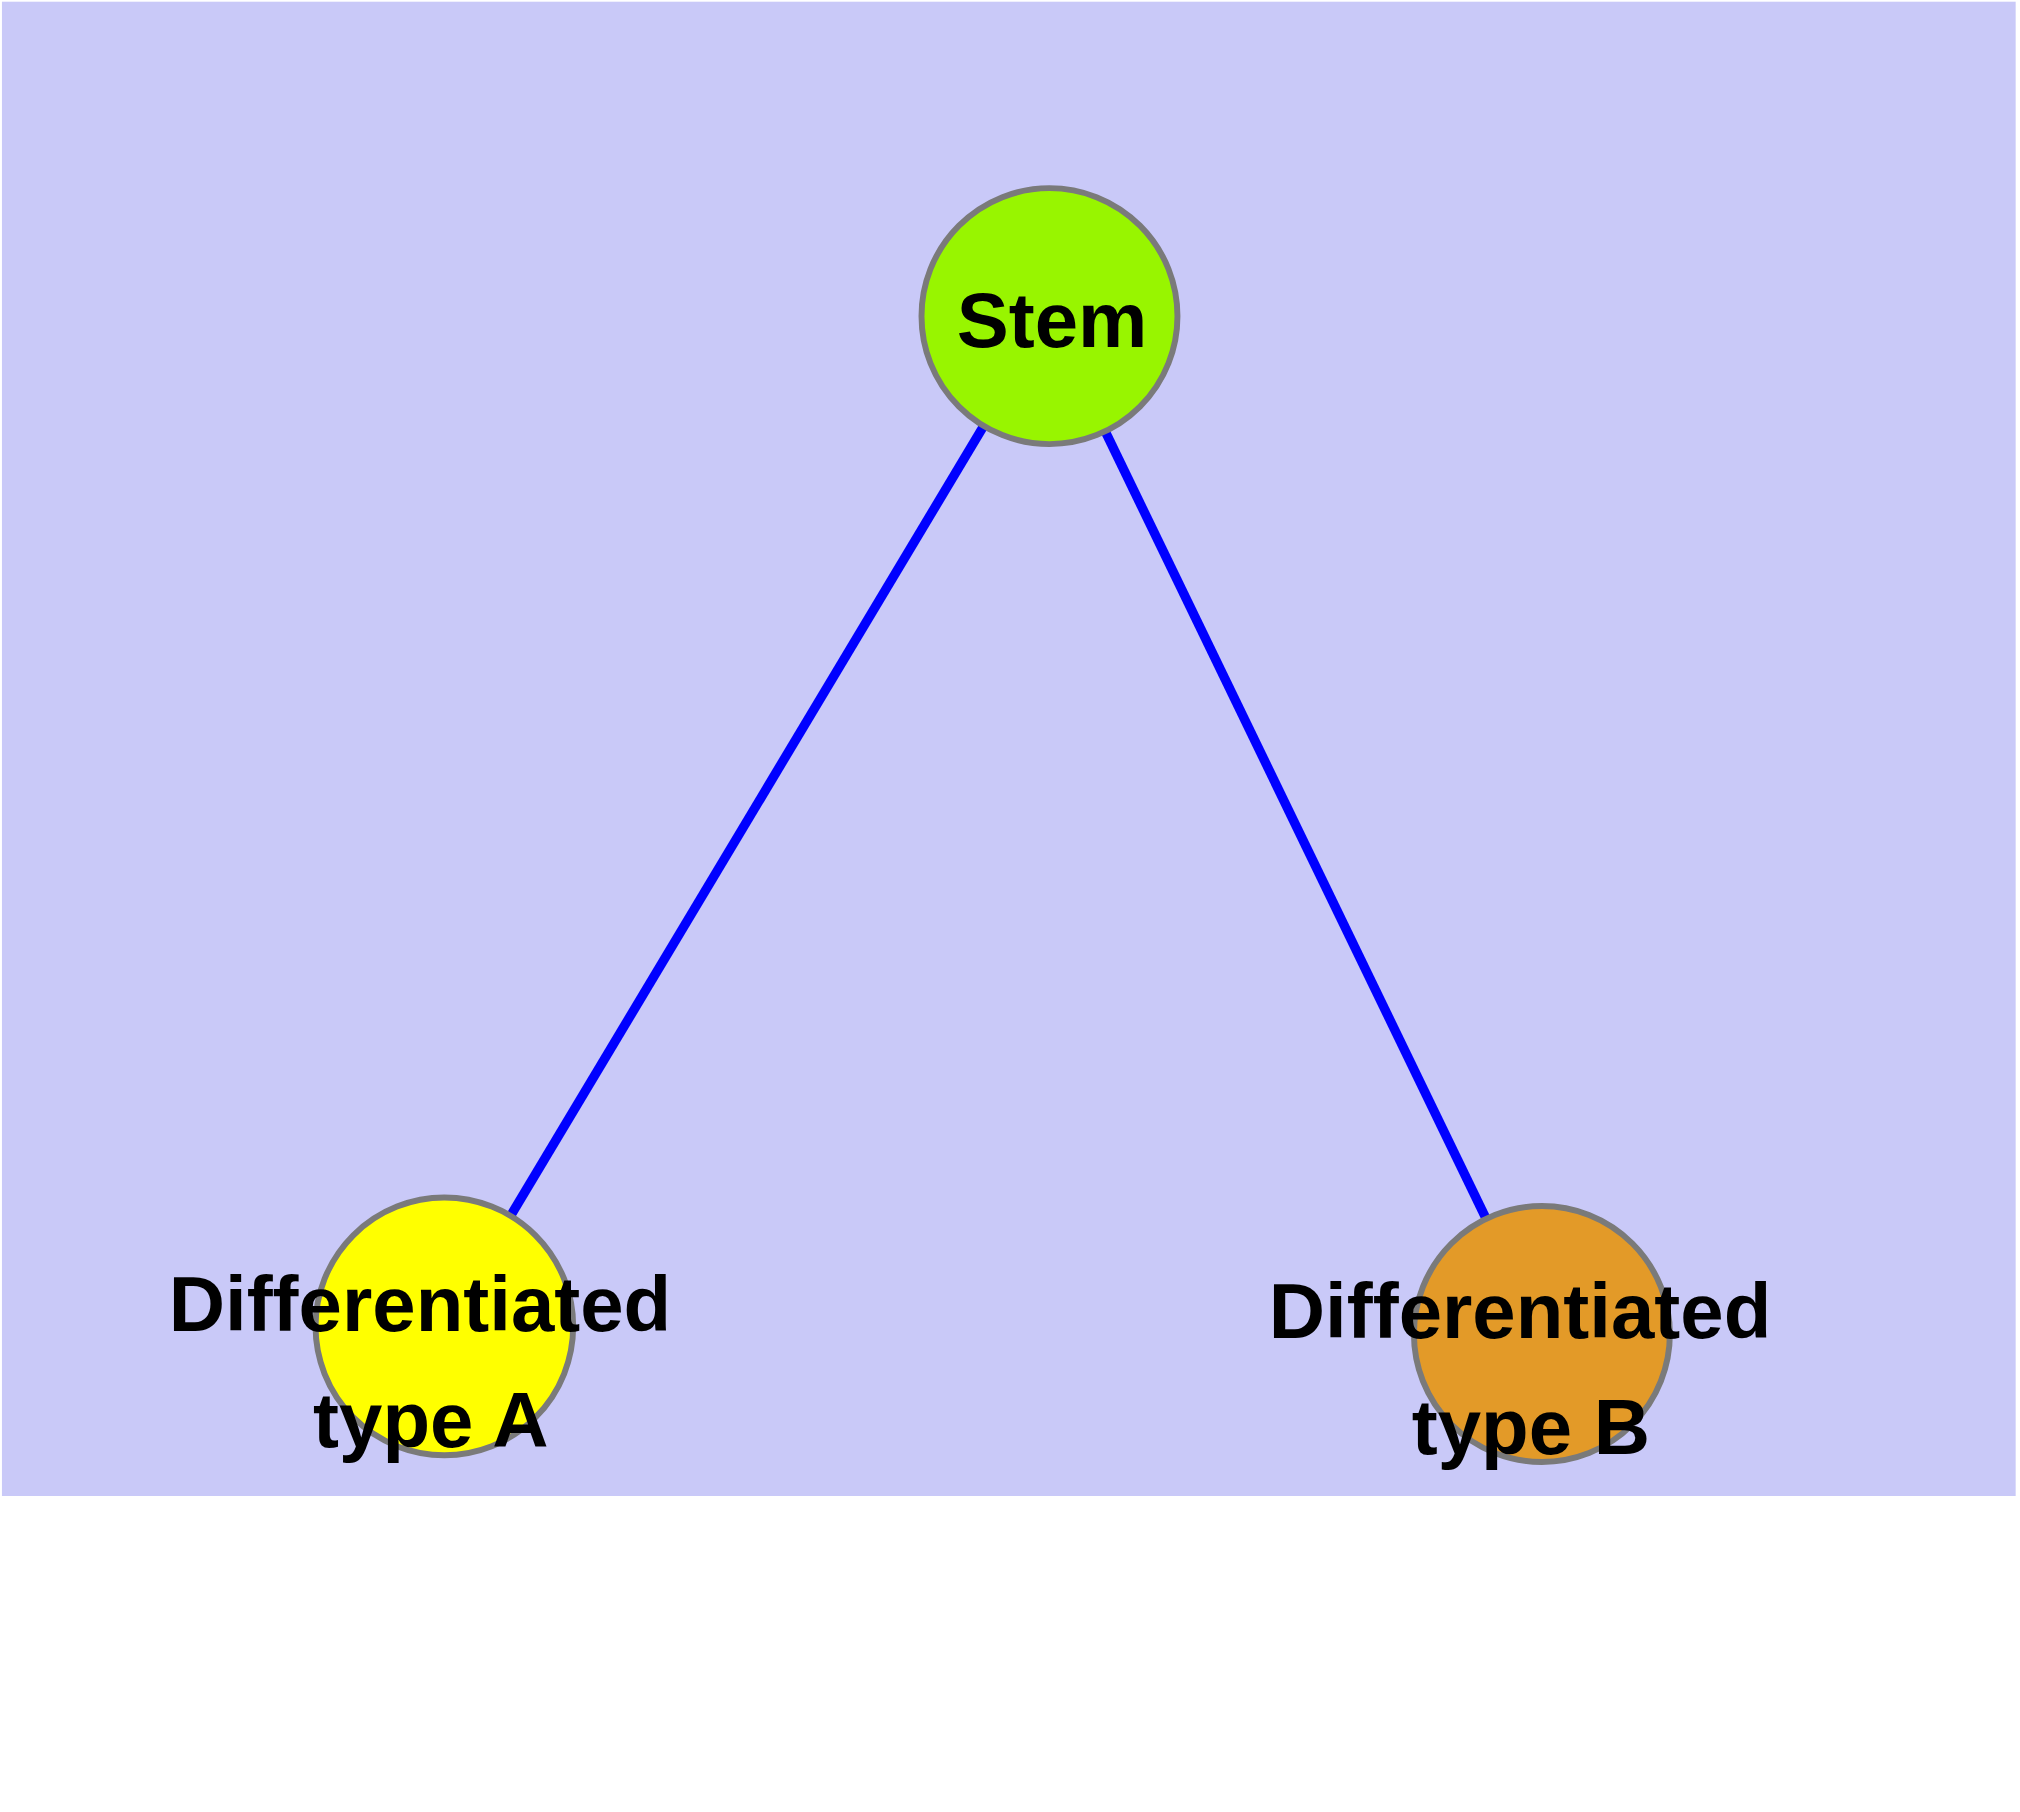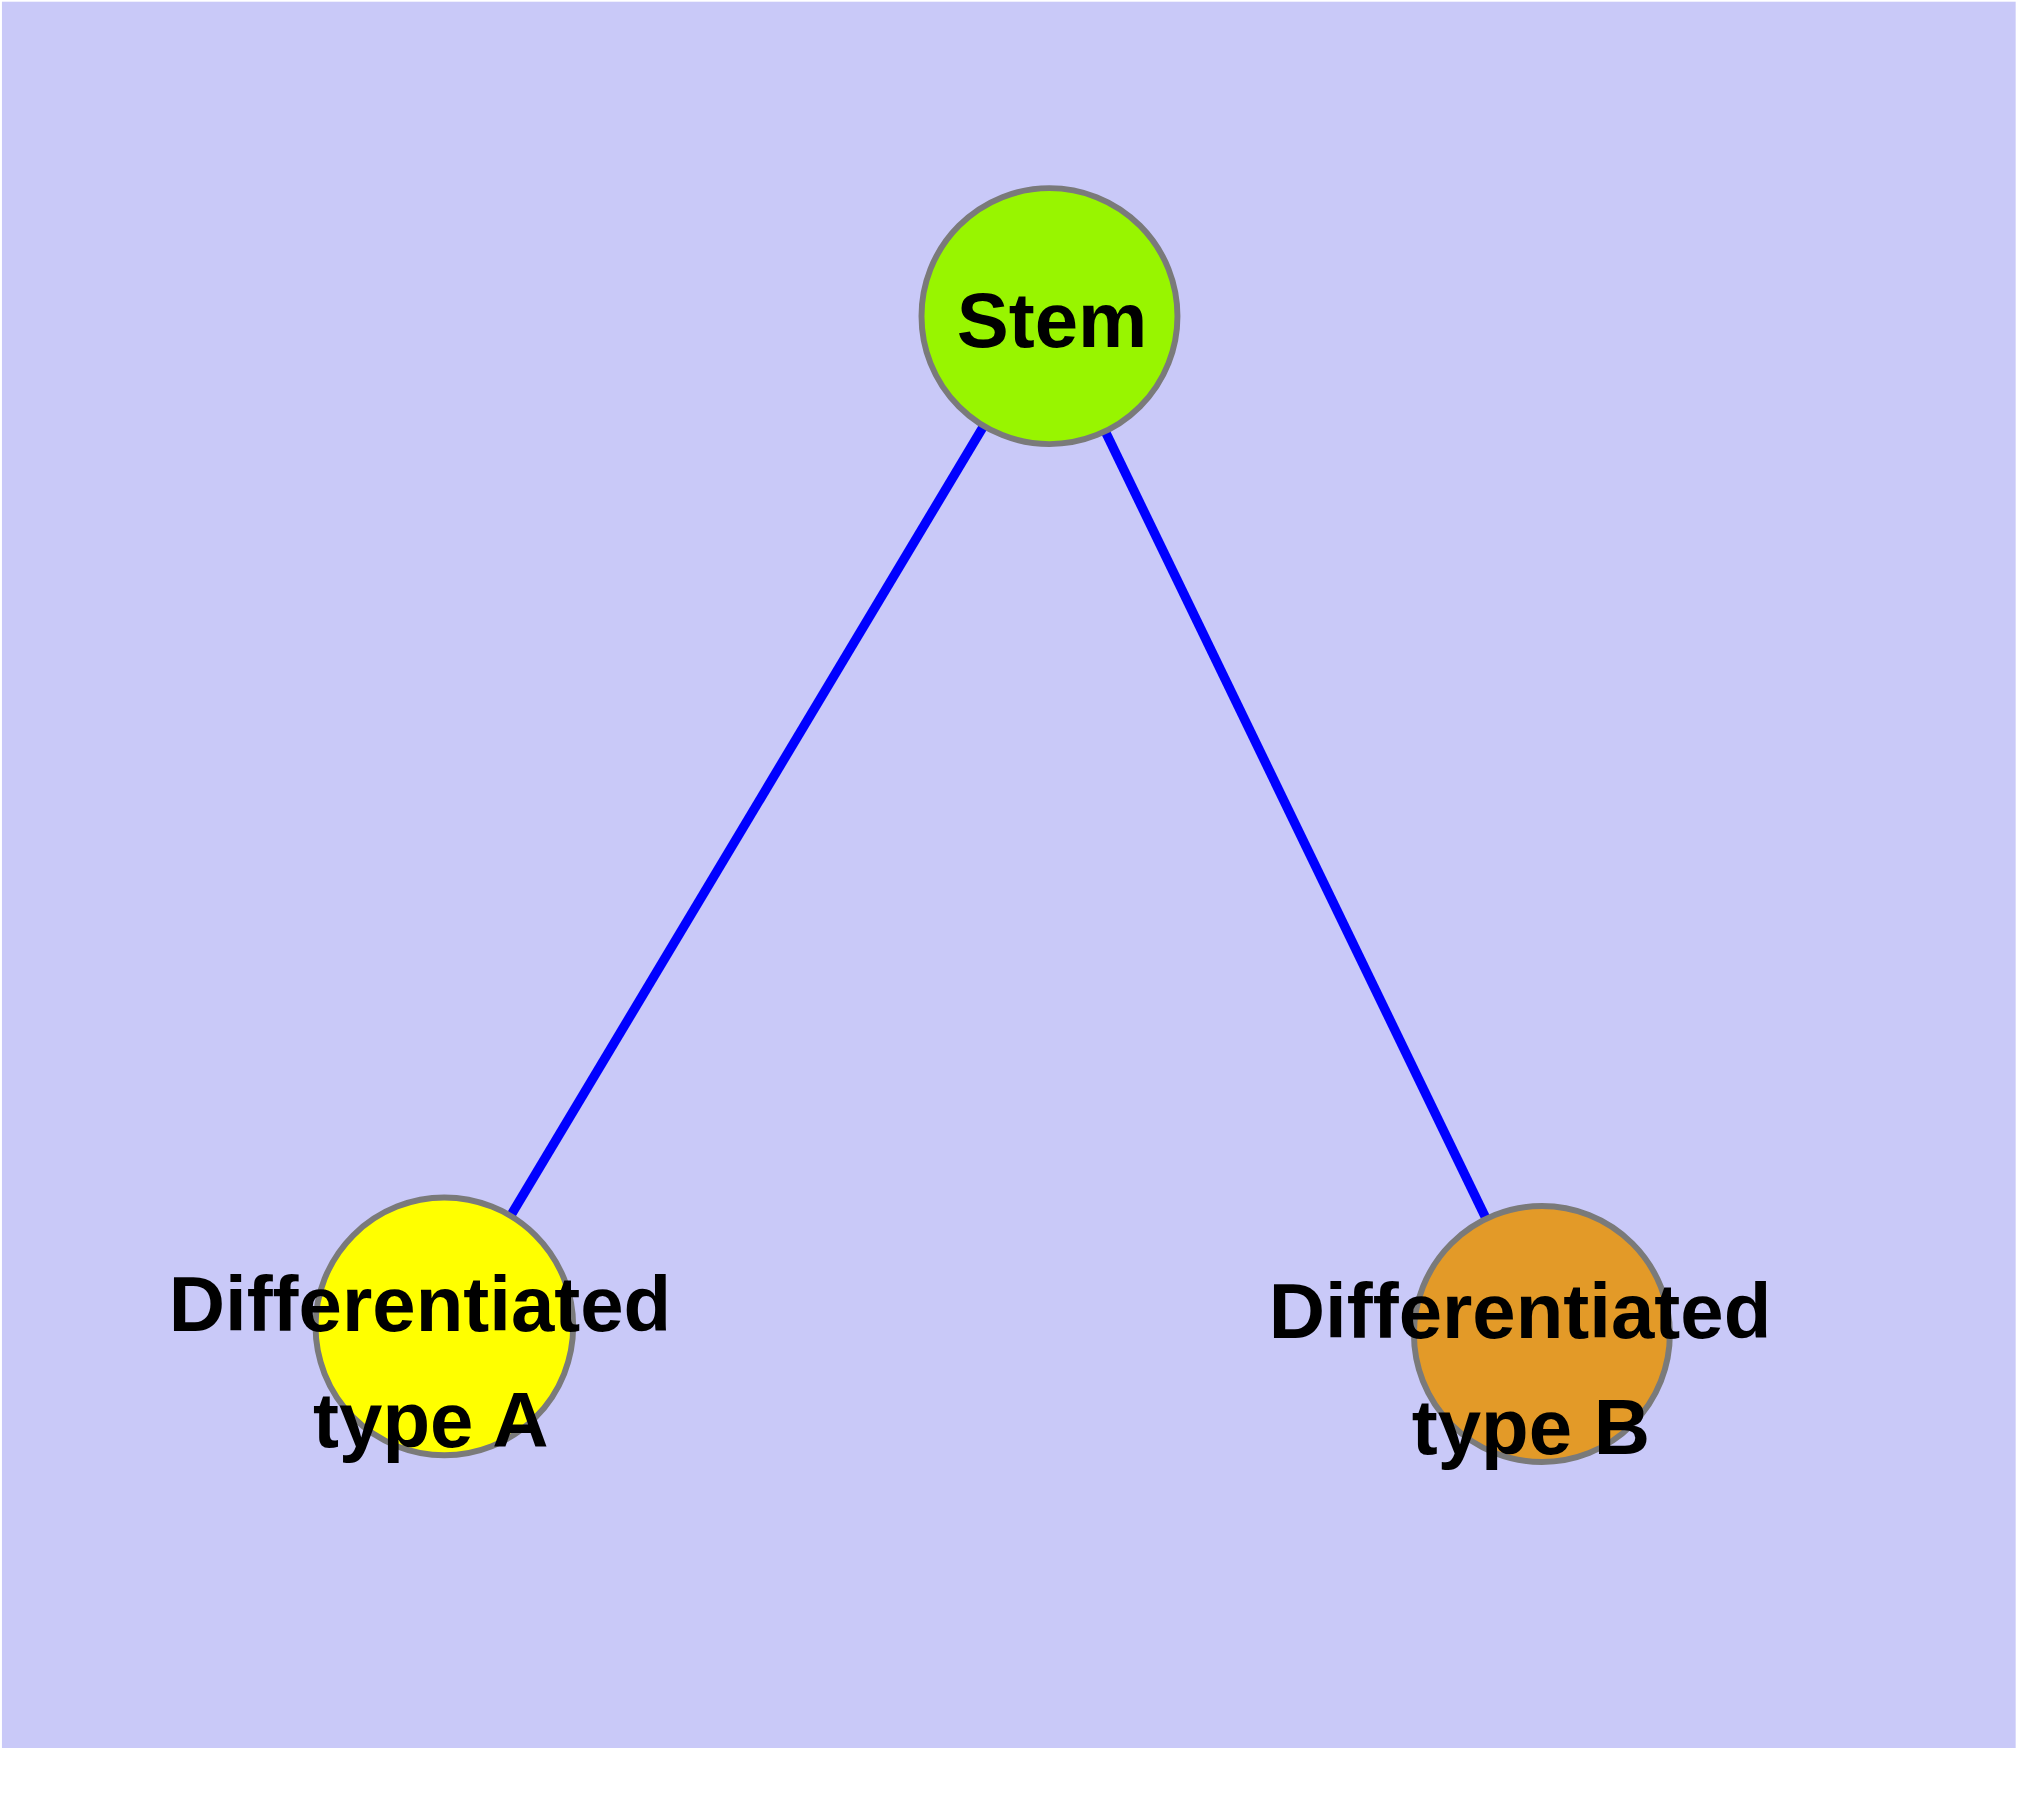--- a/index.html
+++ b/index.html
@@ -2,21 +2,21 @@
 <html style="font-size:13.6px"><head>
 <meta charset="utf-8">
 <style>
   html, body {
     margin: 0;
     padding: 0;
     background: #ffffff;
   }
   #stage {
     width: 2021px;
-    height: 1748px;
+    height: 1496px;
     position: relative;
   }
   svg { display: block; }
   .node-label {
     font-family: "Liberation Sans", "DejaVu Sans", sans-serif;
     font-weight: bold;
     font-size: 92px;
     text-anchor: middle;
   }
 </style>

